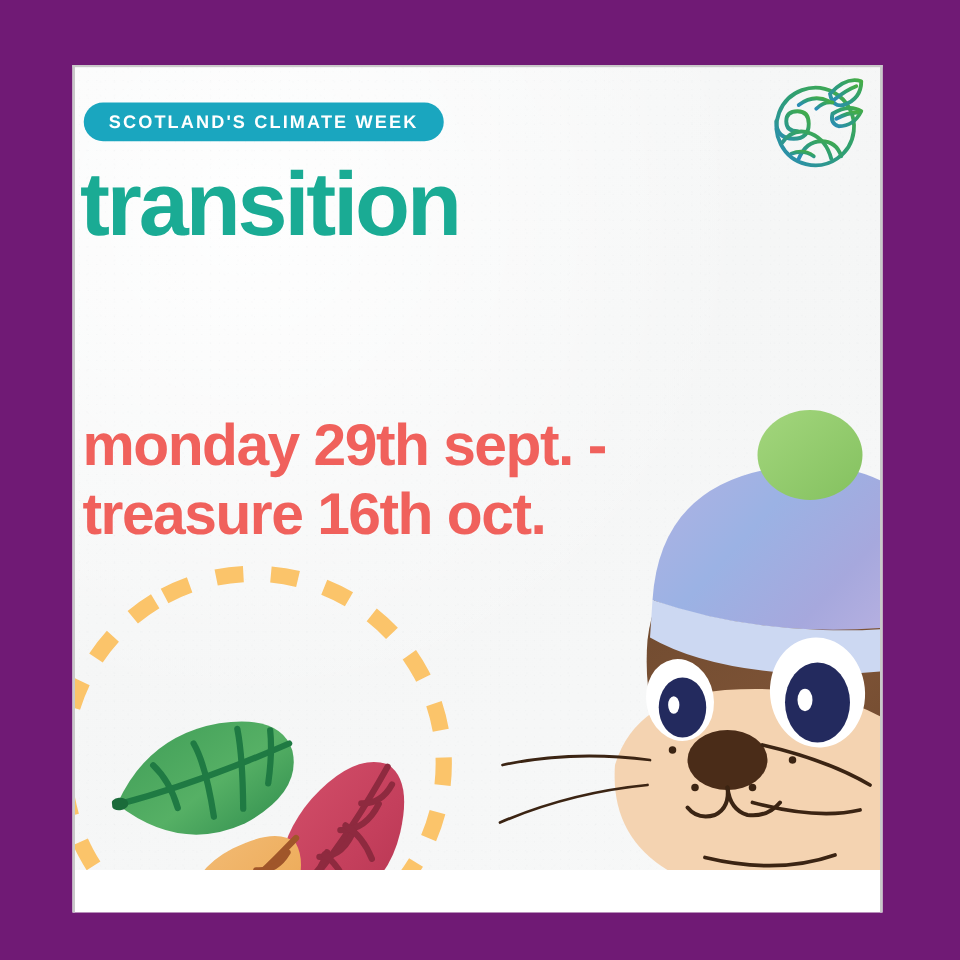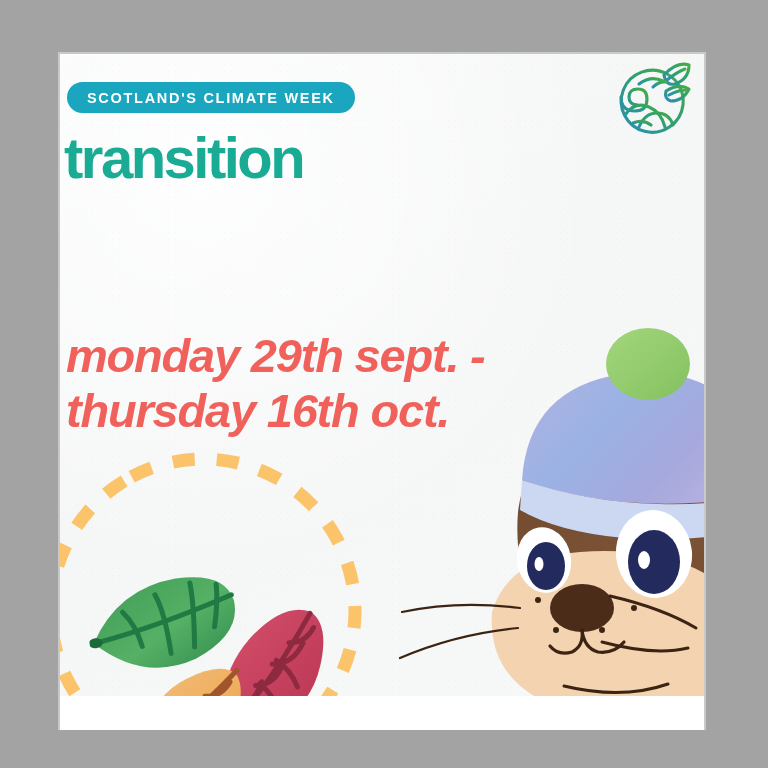--- a/index.html
+++ b/index.html
@@ -9,21 +9,21 @@
     height: 768px;
     background: #ffffff;
     font-family: "Liberation Sans", sans-serif;
     overflow: hidden;
   }
 
   #stage {
     position: relative;
     width: 768px;
     height: 768px;
-    background: #a3a3a3;
+    background: #701a75;
   }
 
   
   .poster-frame {
     position: absolute;
     left: 58px;
     top: 52px;
     width: 648px;
     height: 678px;
     border-top: 2px solid #c9c9c9;
@@ -77,39 +77,38 @@
     white-space: nowrap;
   }
 
   
   .headline {
     position: absolute;
     left: 4px;
     top: 76px;
     width: 640px;
     color: #1aab94;
-    font-size: 58px;
+    font-size: 72px;
     line-height: 0.96;
     font-weight: 700;
     letter-spacing: -2.5px;
   }
   .headline .l2 { display: block; letter-spacing: -2.5px; }
 
   
   .dates {
     position: absolute;
     left: 6px;
     top: 274px;
     width: 520px;
     color: #f0615c;
     font-size: 47px;
     line-height: 1.18;
     font-weight: 700;
     letter-spacing: -1.2px;
-    font-style: italic;
   }
   .dates .d2 { display: block; }
 
   
   .logo {
     position: absolute;
     right: 11px;
     top: 3px;
     width: 84px;
     height: 84px;
@@ -307,21 +306,21 @@
     <div class="badge">
       <span>SCOTLAND'S CLIMATE WEEK</span>
     </div>
 
     <div class="headline">
       <span class="l1">transition</span>
     </div>
 
     <div class="dates">
       <span class="d1">monday 29th sept. -</span>
-      <span class="d2">thursday 16th oct.</span>
+      <span class="d2">treasure 16th oct.</span>
     </div>
 
     <svg class="logo" viewBox="0 0 84 84">
       <defs>
         <linearGradient id="logoG" x1="1" y1="0" x2="0" y2="1">
           <stop offset="0%" stop-color="#46ad45"></stop>
           <stop offset="45%" stop-color="#2f9f72"></stop>
           <stop offset="100%" stop-color="#2a8cb8"></stop>
         </linearGradient>
       </defs>

